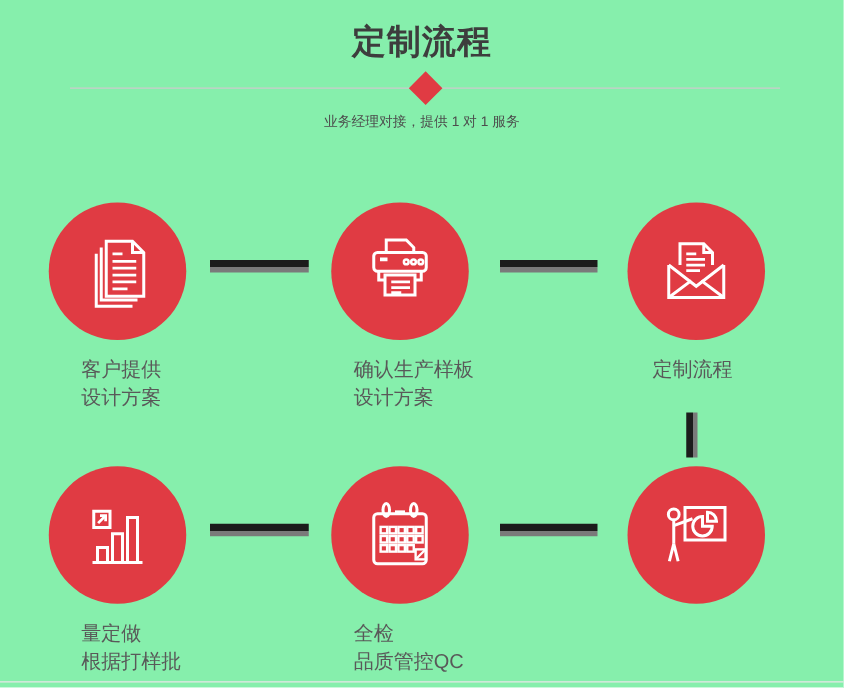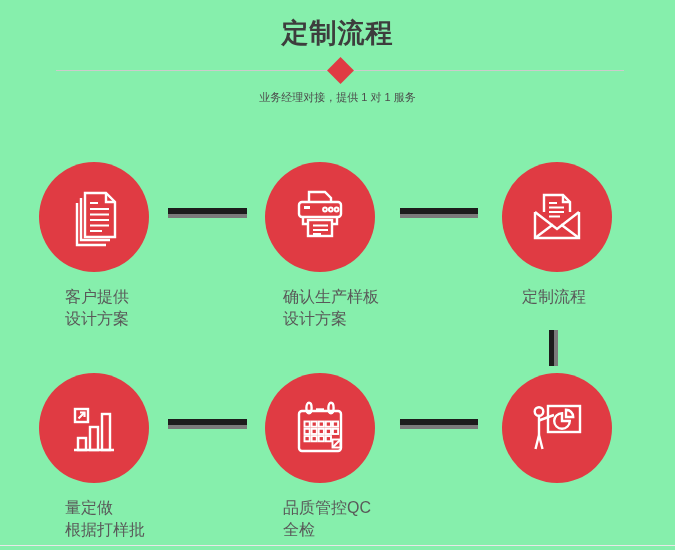--- a/index.html
+++ b/index.html
@@ -149,22 +149,22 @@
           <rect x="23.6" y="40.1" width="5.2" height="5.2"></rect>
           <rect x="30.7" y="40.1" width="5.2" height="5.2"></rect>
           <rect x="37.8" y="40.1" width="5.2" height="5.2"></rect>
         </g>
         <rect x="44.5" y="43.5" width="8" height="8" stroke-width="1.9"></rect>
         <path d="M45,51 L52,44" stroke-width="1.9"></path>
       </g>
     </svg>
   </div>
   <div class="step-label" style="left:283px;top:497px;">
+    <span>全检</span>
     <span>品质管控QC</span>
-    <span>全检</span>
   </div>
 
   <div class="circle" style="left:502px;top:373px;">
     <svg viewBox="0 0 64 64">
       <g fill="none" stroke="#fff" stroke-width="2.4">
         <rect x="23" y="10" width="32" height="26"></rect>
         <path d="M37,17.2 A7.8,7.8 0 1 0 44.8,25 L37,25 Z"></path>
         <path d="M41,13.8 A7.2,7.2 0 0 1 48.2,21 L41,21 Z"></path>
         <circle cx="14" cy="15.5" r="4.3"></circle>
         <path d="M14,20 V39"></path>

